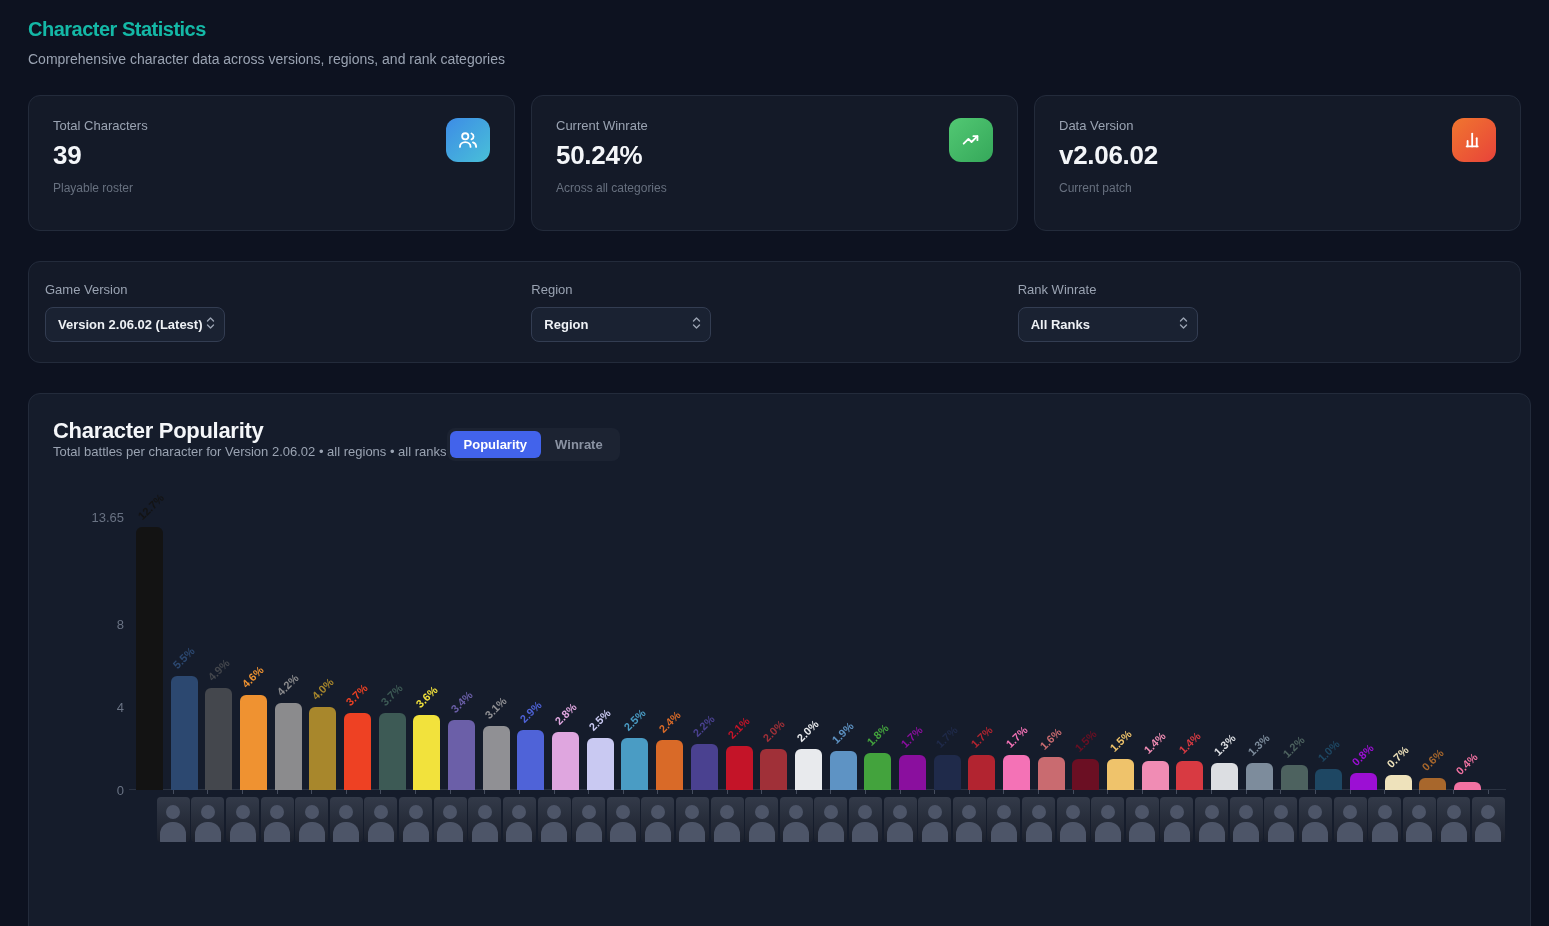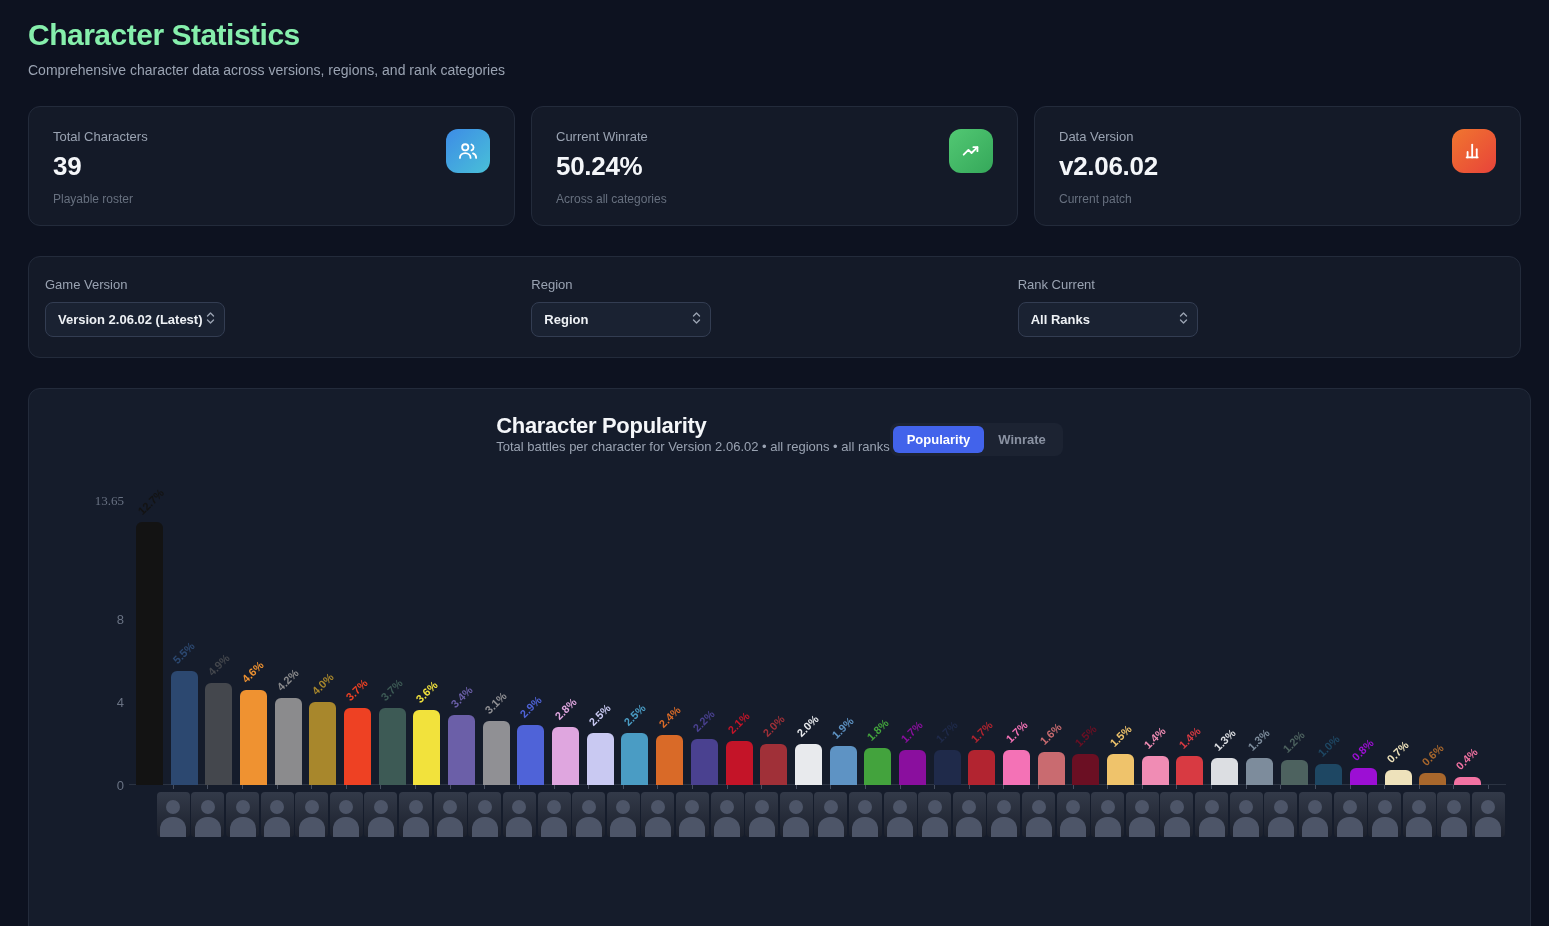--- a/index.html
+++ b/index.html
@@ -5,28 +5,28 @@
   * { margin:0; padding:0; box-sizing:border-box; }
   html,body { width:1549px; height:926px; overflow:hidden; }
   body {
     background:#0d1220;
     font-family:"Liberation Sans", sans-serif;
     color:#e7eaf0;
   }
   .wrap { padding:18px 28px 0 28px; }
 
   
-  .page-title { font-size:30px; font-weight:800; letter-spacing:-0.5px; color:#86efac; }
+  .page-title { font-size:20px; font-weight:800; letter-spacing:-0.5px; color:#14b8a6; }
   .page-sub { margin-top:10px; font-size:14px; color:#9aa3b2; }
 
   
   .stats-row { display:flex; gap:16px; margin-top:28px; }
   .stat-card {
     flex:1; background:#141a28; border:1px solid #232b3b; border-radius:12px;
-    padding:22px 24px; position:relative; height:120px;
+    padding:22px 24px; position:relative; height:136px;
   }
   .stat-label { font-size:13px; color:#9aa3b2; }
   .stat-value { font-size:26px; font-weight:800; color:#f4f6f9; margin-top:7px; letter-spacing:-0.3px; }
   .stat-sub { font-size:12px; color:#67707f; margin-top:10px; }
   .stat-icon {
     position:absolute; top:22px; right:24px; width:44px; height:44px; border-radius:12px;
     display:flex; align-items:center; justify-content:center;
   }
   .g-users   { background:linear-gradient(135deg,#3d8ce6,#49c0d8); }
   .g-trophy  { background:linear-gradient(135deg,#a855f7,#ec4899); }
@@ -48,21 +48,21 @@
     flex:1; font-size:13px; font-weight:700; color:#eef1f5;
     white-space:nowrap; overflow:hidden;
   }
   .select-chevron { flex:none; margin-left:4px; }
 
   
   .chart-card {
     margin-top:30px; background:#151c2b; border:1px solid #232b3b; border-radius:12px;
     padding:24px; height:560px; width:1503px;
   }
-  .chart-head { display:flex; justify-content:center; align-items:flex-start; }
+  .chart-head { display:flex; justify-content:flex-start; align-items:flex-start; }
   .chart-title { font-size:22px; font-weight:800; color:#f4f6f9; letter-spacing:-0.3px; }
   .chart-sub { font-size:13px; color:#9aa3b2; }
   .toggle {
     display:flex; background:#1c2332; border-radius:8px; padding:3px; margin-top:10px;
   }
   .toggle-btn {
     font-size:13px; font-weight:700; padding:6px 14px; border-radius:6px; cursor:pointer;
     color:#8a92a2; border:none; background:transparent; font-family:inherit;
   }
   .toggle-btn.active { background:#4263eb; color:#ffffff; }
@@ -166,21 +166,21 @@
         <span class="select-value">Region</span>
         <span class="select-chevron">
           <svg width="9" height="14" viewBox="0 0 9 14" fill="none" stroke="#9aa3b2" stroke-width="1.4" stroke-linecap="round" stroke-linejoin="round">
               <path d="M1.5 5l3-3 3 3"></path>
               <path d="M1.5 9l3 3 3-3"></path>
             </svg>
         </span>
       </div>
     </div>
     <div class="filter-group">
-      <div class="filter-label">Rank Current</div>
+      <div class="filter-label">Rank Winrate</div>
       <div class="select">
         <span class="select-value">All Ranks</span>
         <span class="select-chevron">
           <svg width="9" height="14" viewBox="0 0 9 14" fill="none" stroke="#9aa3b2" stroke-width="1.4" stroke-linecap="round" stroke-linejoin="round">
               <path d="M1.5 5l3-3 3 3"></path>
               <path d="M1.5 9l3 3 3-3"></path>
             </svg>
         </span>
       </div>
     </div>
@@ -196,21 +196,21 @@
         <button class="toggle-btn active">Popularity</button>
         <button class="toggle-btn">Winrate</button>
       </div>
     </div>
 
     <div class="chart-region">
       <div id="ylabels">
           <div class="y-label" style="bottom: 0px;">0</div>
           <div class="y-label" style="bottom: 82.9304px;">4</div>
           <div class="y-label" style="bottom: 165.861px;">8</div>
-          <div class="y-label" style="bottom: 284px; font-family: Liberation Serif, serif;">13.65</div>
+          <div class="y-label" style="bottom: 273px;">13.65</div>
         </div>
       <div class="axis-line"></div>
       <div class="bars" id="bars">
           <div class="slot">
             <div class="bar" style="height: 263px; background: rgb(19, 19, 19);"></div>
             <div class="blabel" style="bottom: 268px; color: rgb(19, 19, 19);">12.7%</div>
           </div>
           <div class="slot">
             <div class="bar" style="height: 114px; background: rgb(44, 72, 112);"></div>
             <div class="blabel" style="bottom: 119px; color: rgb(44, 72, 112);">5.5%</div>

